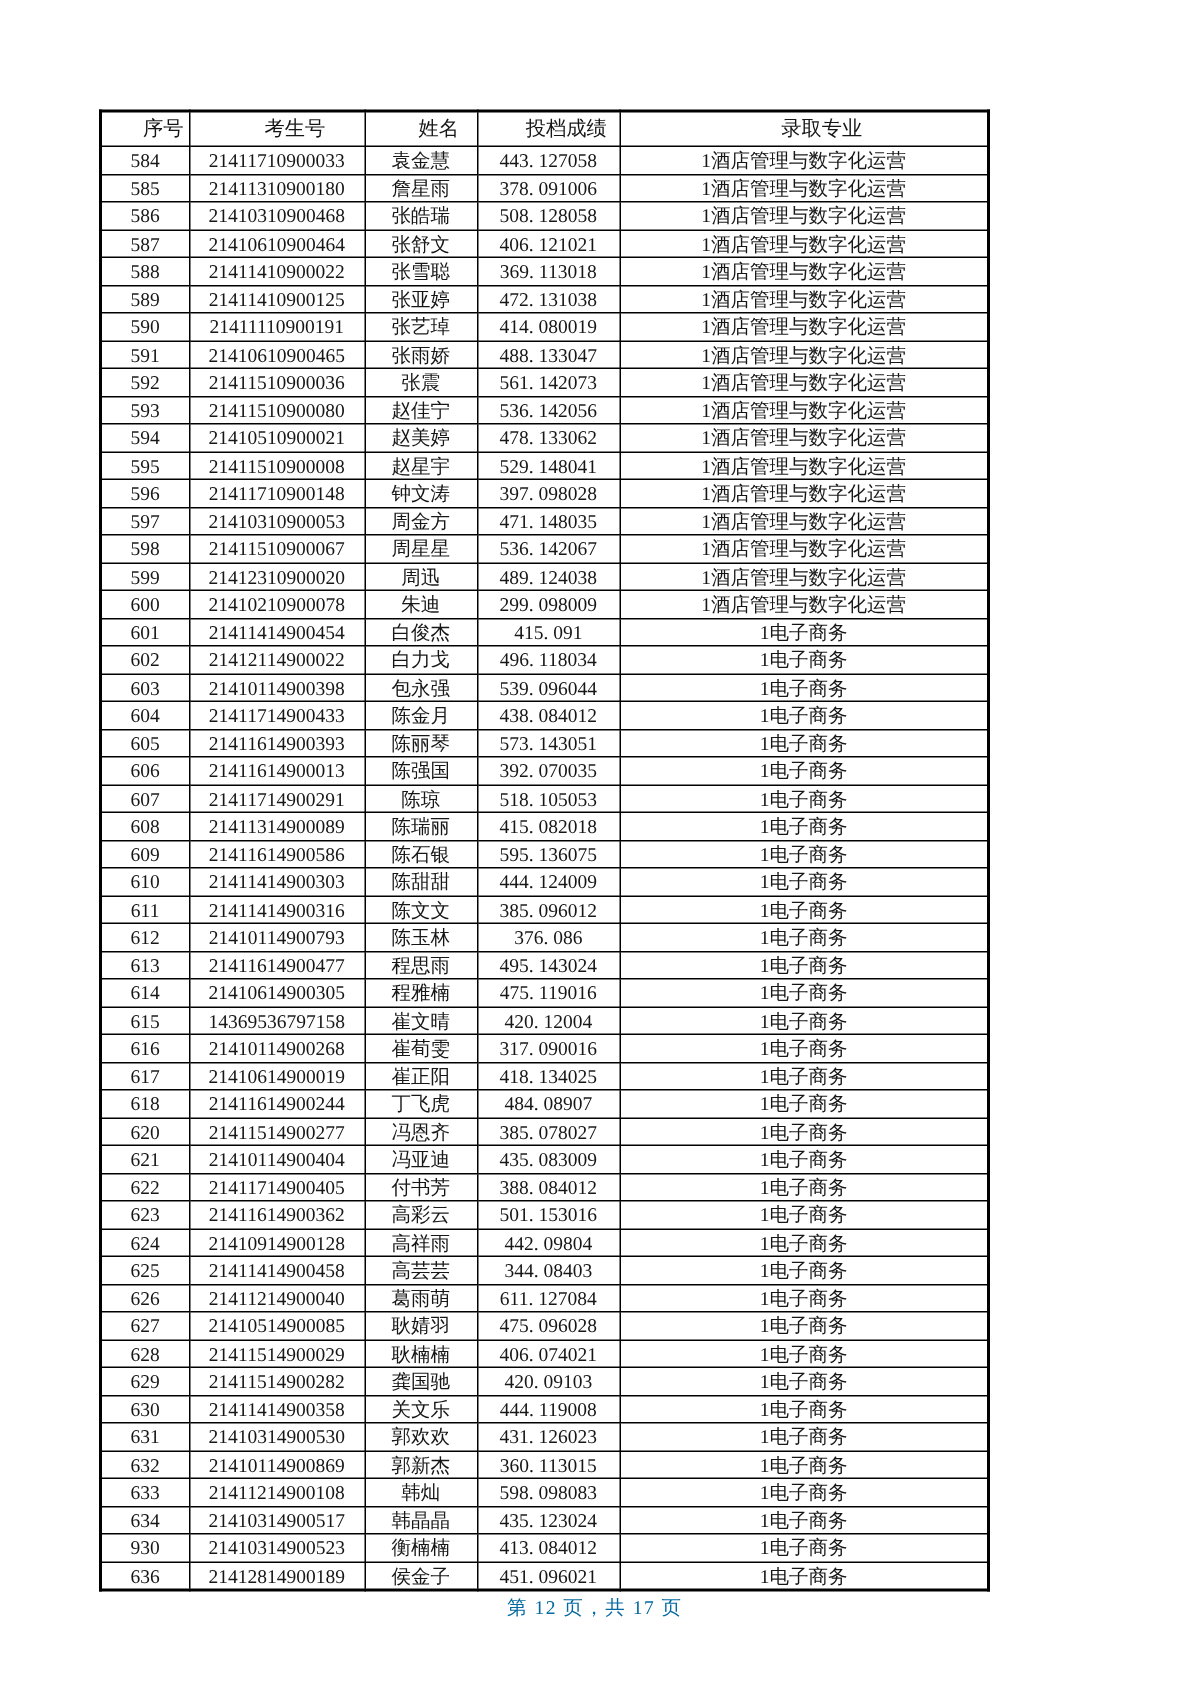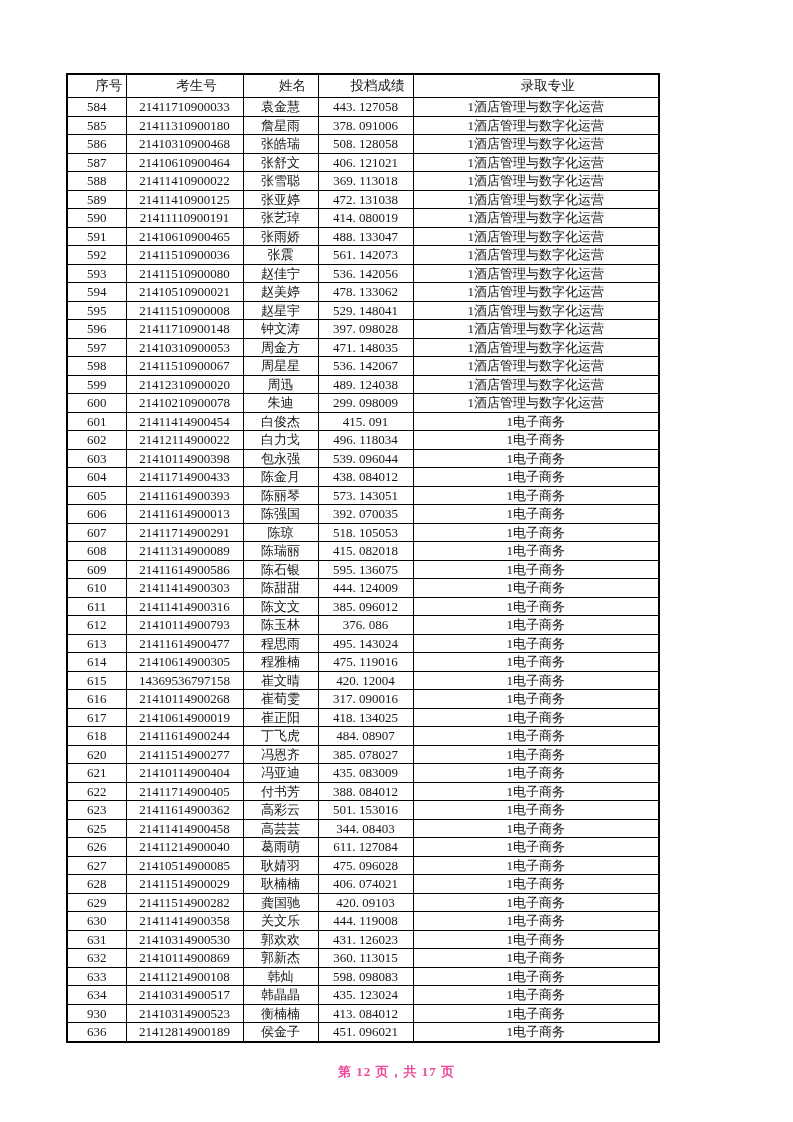--- a/index.html
+++ b/index.html
@@ -48,22 +48,21 @@
   col.c-name   { width: 75px; }
   col.c-score  { width: 95px; }
   col.c-major  { width: 246px; }
   .footer {
     position: absolute;
     left: 0; top: 1063px;
     width: 100%;
     text-align: center;
     font-size: 13px;
     letter-spacing: 1px;
-    color: #ec4899;
-    font-weight: bold;
+    color: #0369a1;
   }
 </style>
 </head>
 <body>
 
 <div class="page">
 
   <table class="roster">
     <colgroup>
       <col class="c-serial">
@@ -349,20 +348,27 @@
     <td>1电子商务</td>
   </tr>
         <tr>
     <td>623</td>
     <td>21411614900362</td>
     <td>高彩云</td>
     <td>501. 153016</td>
     <td>1电子商务</td>
   </tr>
         <tr>
+    <td>624</td>
+    <td>21410914900128</td>
+    <td>高祥雨</td>
+    <td>442. 09804</td>
+    <td>1电子商务</td>
+  </tr>
+        <tr>
     <td>625</td>
     <td>21411414900458</td>
     <td>高芸芸</td>
     <td>344. 08403</td>
     <td>1电子商务</td>
   </tr>
         <tr>
     <td>626</td>
     <td>21411214900040</td>
     <td>葛雨萌</td>

